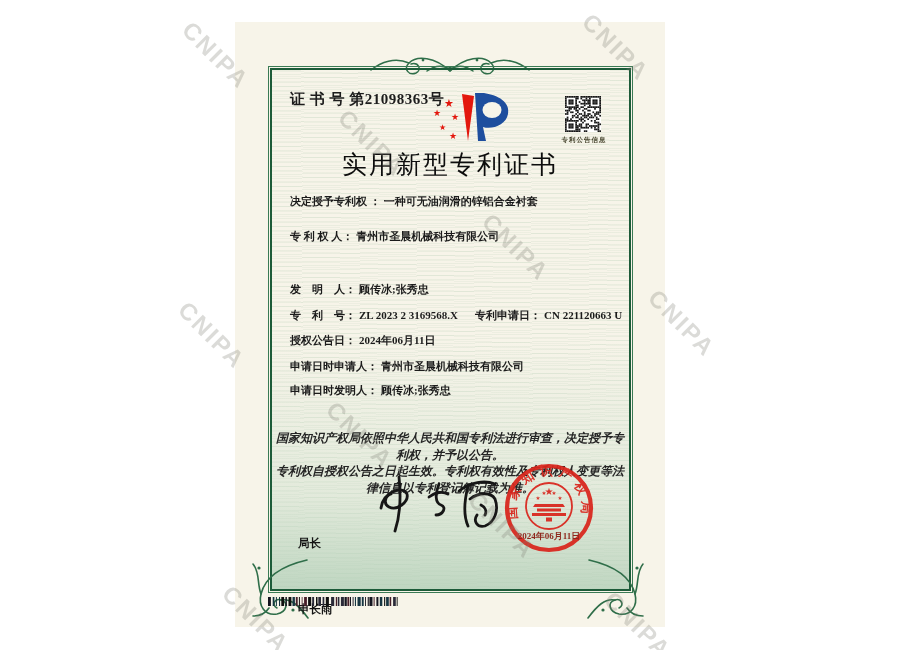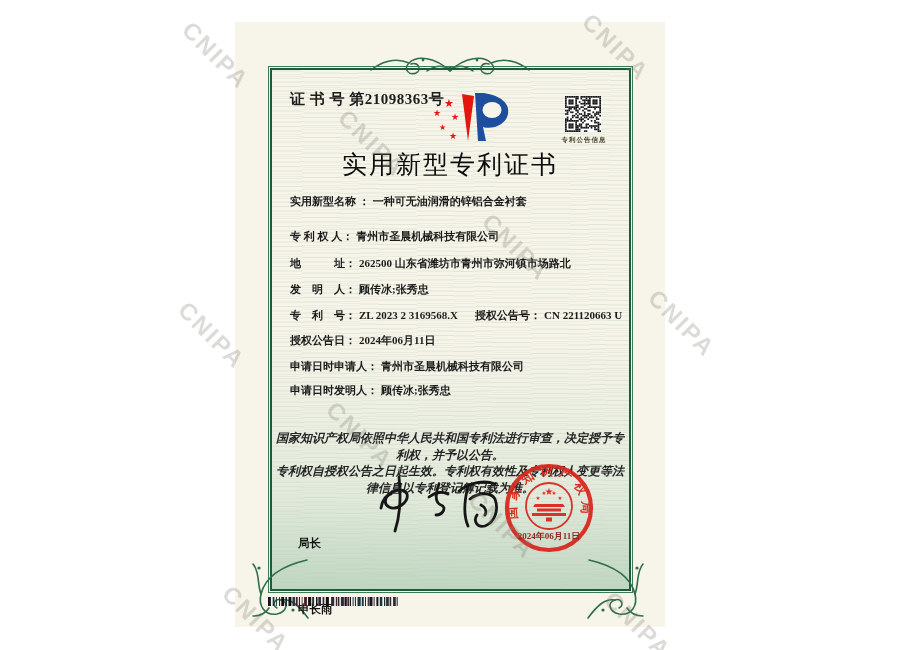--- a/index.html
+++ b/index.html
@@ -373,42 +373,38 @@
         <rect x="12" y="20" width="1" height="1"></rect>
         <rect x="19" y="20" width="1" height="1"></rect>
         <rect x="20" y="20" width="1" height="1"></rect>
       </g>
     </svg>
   <div class="qr-caption">专利公告信息</div>
 
   <div class="title">实用新型专利证书</div>
 
   <div class="row" style="top:172px">
-    <span class="lbl">实用新型名称 ：</span>
+    <span class="lbl">决定授予专利权 ：</span>
     <span class="val">一种可无油润滑的锌铝合金衬套</span>
   </div>
   <div class="row" style="top:207px">
     <span class="lbl">专 利 权 人：</span>
     <span class="val">青州市圣晨机械科技有限公司</span>
-  </div>
-  <div class="row" style="top:234px">
-    <span class="lbl">地　　　址：</span>
-    <span class="val">262500 山东省潍坊市青州市弥河镇市场路北</span>
   </div>
   <div class="row" style="top:260px">
     <span class="lbl">发　明　人：</span>
     <span class="val">顾传冰;张秀忠</span>
   </div>
   <div class="row" style="top:286px">
     <span class="cell c1">
       <span class="lbl">专　利　号：</span>
       <span class="val">ZL 2023 2 3169568.X</span>
     </span>
     <span class="cell">
-      <span class="lbl">授权公告号：</span>
+      <span class="lbl">专利申请日：</span>
       <span class="val">CN 221120663 U</span>
     </span>
   </div>
   <div class="row" style="top:311px">
     <span class="cell">
       <span class="lbl">授权公告日：</span>
       <span class="val">2024年06月11日</span>
     </span>
   </div>
   <div class="row" style="top:337px">

